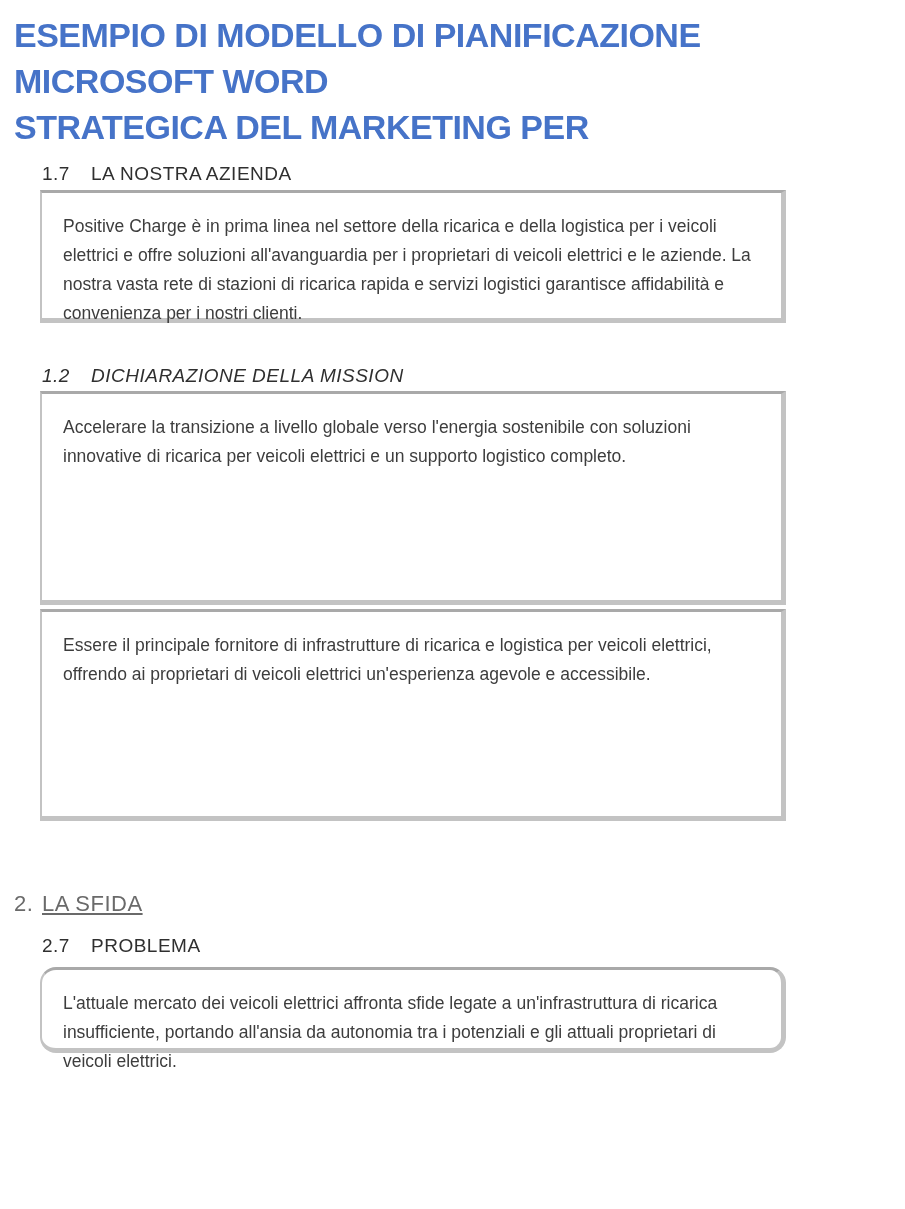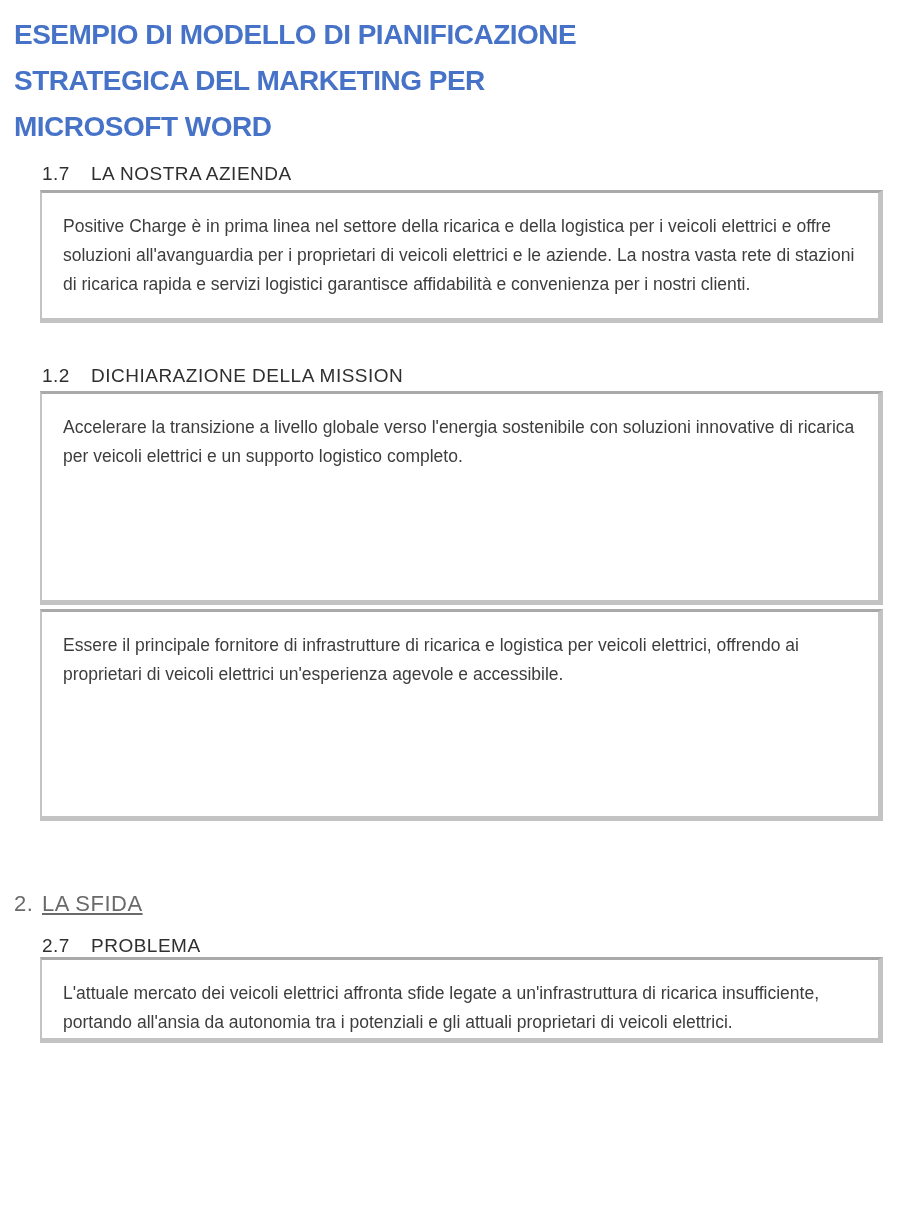--- a/index.html
+++ b/index.html
@@ -8,21 +8,21 @@
     width:905px; height:1209px; overflow:hidden;
     font-family:"Liberation Sans", sans-serif;
     -webkit-font-smoothing:antialiased;
   }
   .page { width:905px; height:1209px; background:#ffffff; }
 
   
   .doc-title { margin:12px 0 0 14px; max-width:840px; }
   .doc-title .t-line {
     display:block;
-    font-size:28px; line-height:46px; font-weight:bold;
+    font-size:34px; line-height:46px; font-weight:bold;
     letter-spacing:-0.5px;
     color:#4673c8;
   }
 
   
   .sec-heading {
     margin:55px 0 0 14px;
     font-size:22px; line-height:26px;
     color:#6a6a6a; letter-spacing:0.5px;
     white-space:nowrap;
@@ -33,52 +33,52 @@
   .sub-heading {
     margin:13px 0 0 42px;
     font-size:19px; line-height:22px;
     color:#2f2f2f; letter-spacing:0.5px;
     white-space:nowrap;
   }
   .sub-heading .num { display:inline-block; width:49px; }
 
   
   .text-box {
-    margin-left:40px; width:843px;
+    margin-left:40px; width:746px;
     border-top:3px solid #a9a9a9;
     border-left:2px solid #c3c3c3;
     border-right:5px solid #c3c3c3;
     border-bottom:5px solid #c3c3c3;
     padding:19px 22px 0 21px;
     background:#ffffff;
   }
   .text-box p {
     font-size:17.5px; line-height:29px;
     color:#3d3d3d;
   }
 
   
   .box-company { margin-top:5px;  height:133px; }
-  .sub-mission { margin-top:42px; }
+  .sub-mission { margin-top:42px;font-style:italic; }
   .box-mission { margin-top:4px;  height:214px; }
   .sub-vision  { margin-top:42px; }
   .box-vision  { margin-top:4px;  height:212px; }
   .sec-challenge { margin-top:70px;text-decoration:underline; }
   .sub-problem { margin-top:18px; }
-  .box-problem { height:86px; }
+  .box-problem { margin-top:10px; height:86px;border-radius:16px; }
 </style>
 </head>
 <body>
 
 <div class="page">
 
   <h1 class="doc-title">
     <span class="t-line">ESEMPIO DI MODELLO DI PIANIFICAZIONE</span>
+    <span class="t-line">MICROSOFT WORD</span>
     <span class="t-line">STRATEGICA DEL MARKETING PER</span>
-    <span class="t-line">MICROSOFT WORD</span>
   </h1>
 
 
   <div class="sub-heading">
     <span class="num">1.7</span><span>LA NOSTRA AZIENDA</span>
   </div>
   <div class="text-box box-company">
     <p>Positive Charge è in prima linea nel settore della ricarica e della logistica per i veicoli elettrici e offre soluzioni all'avanguardia per i proprietari di veicoli elettrici e le aziende. La nostra vasta rete di stazioni di ricarica rapida e servizi logistici garantisce affidabilità e convenienza per i nostri clienti.</p>
   </div>
 

